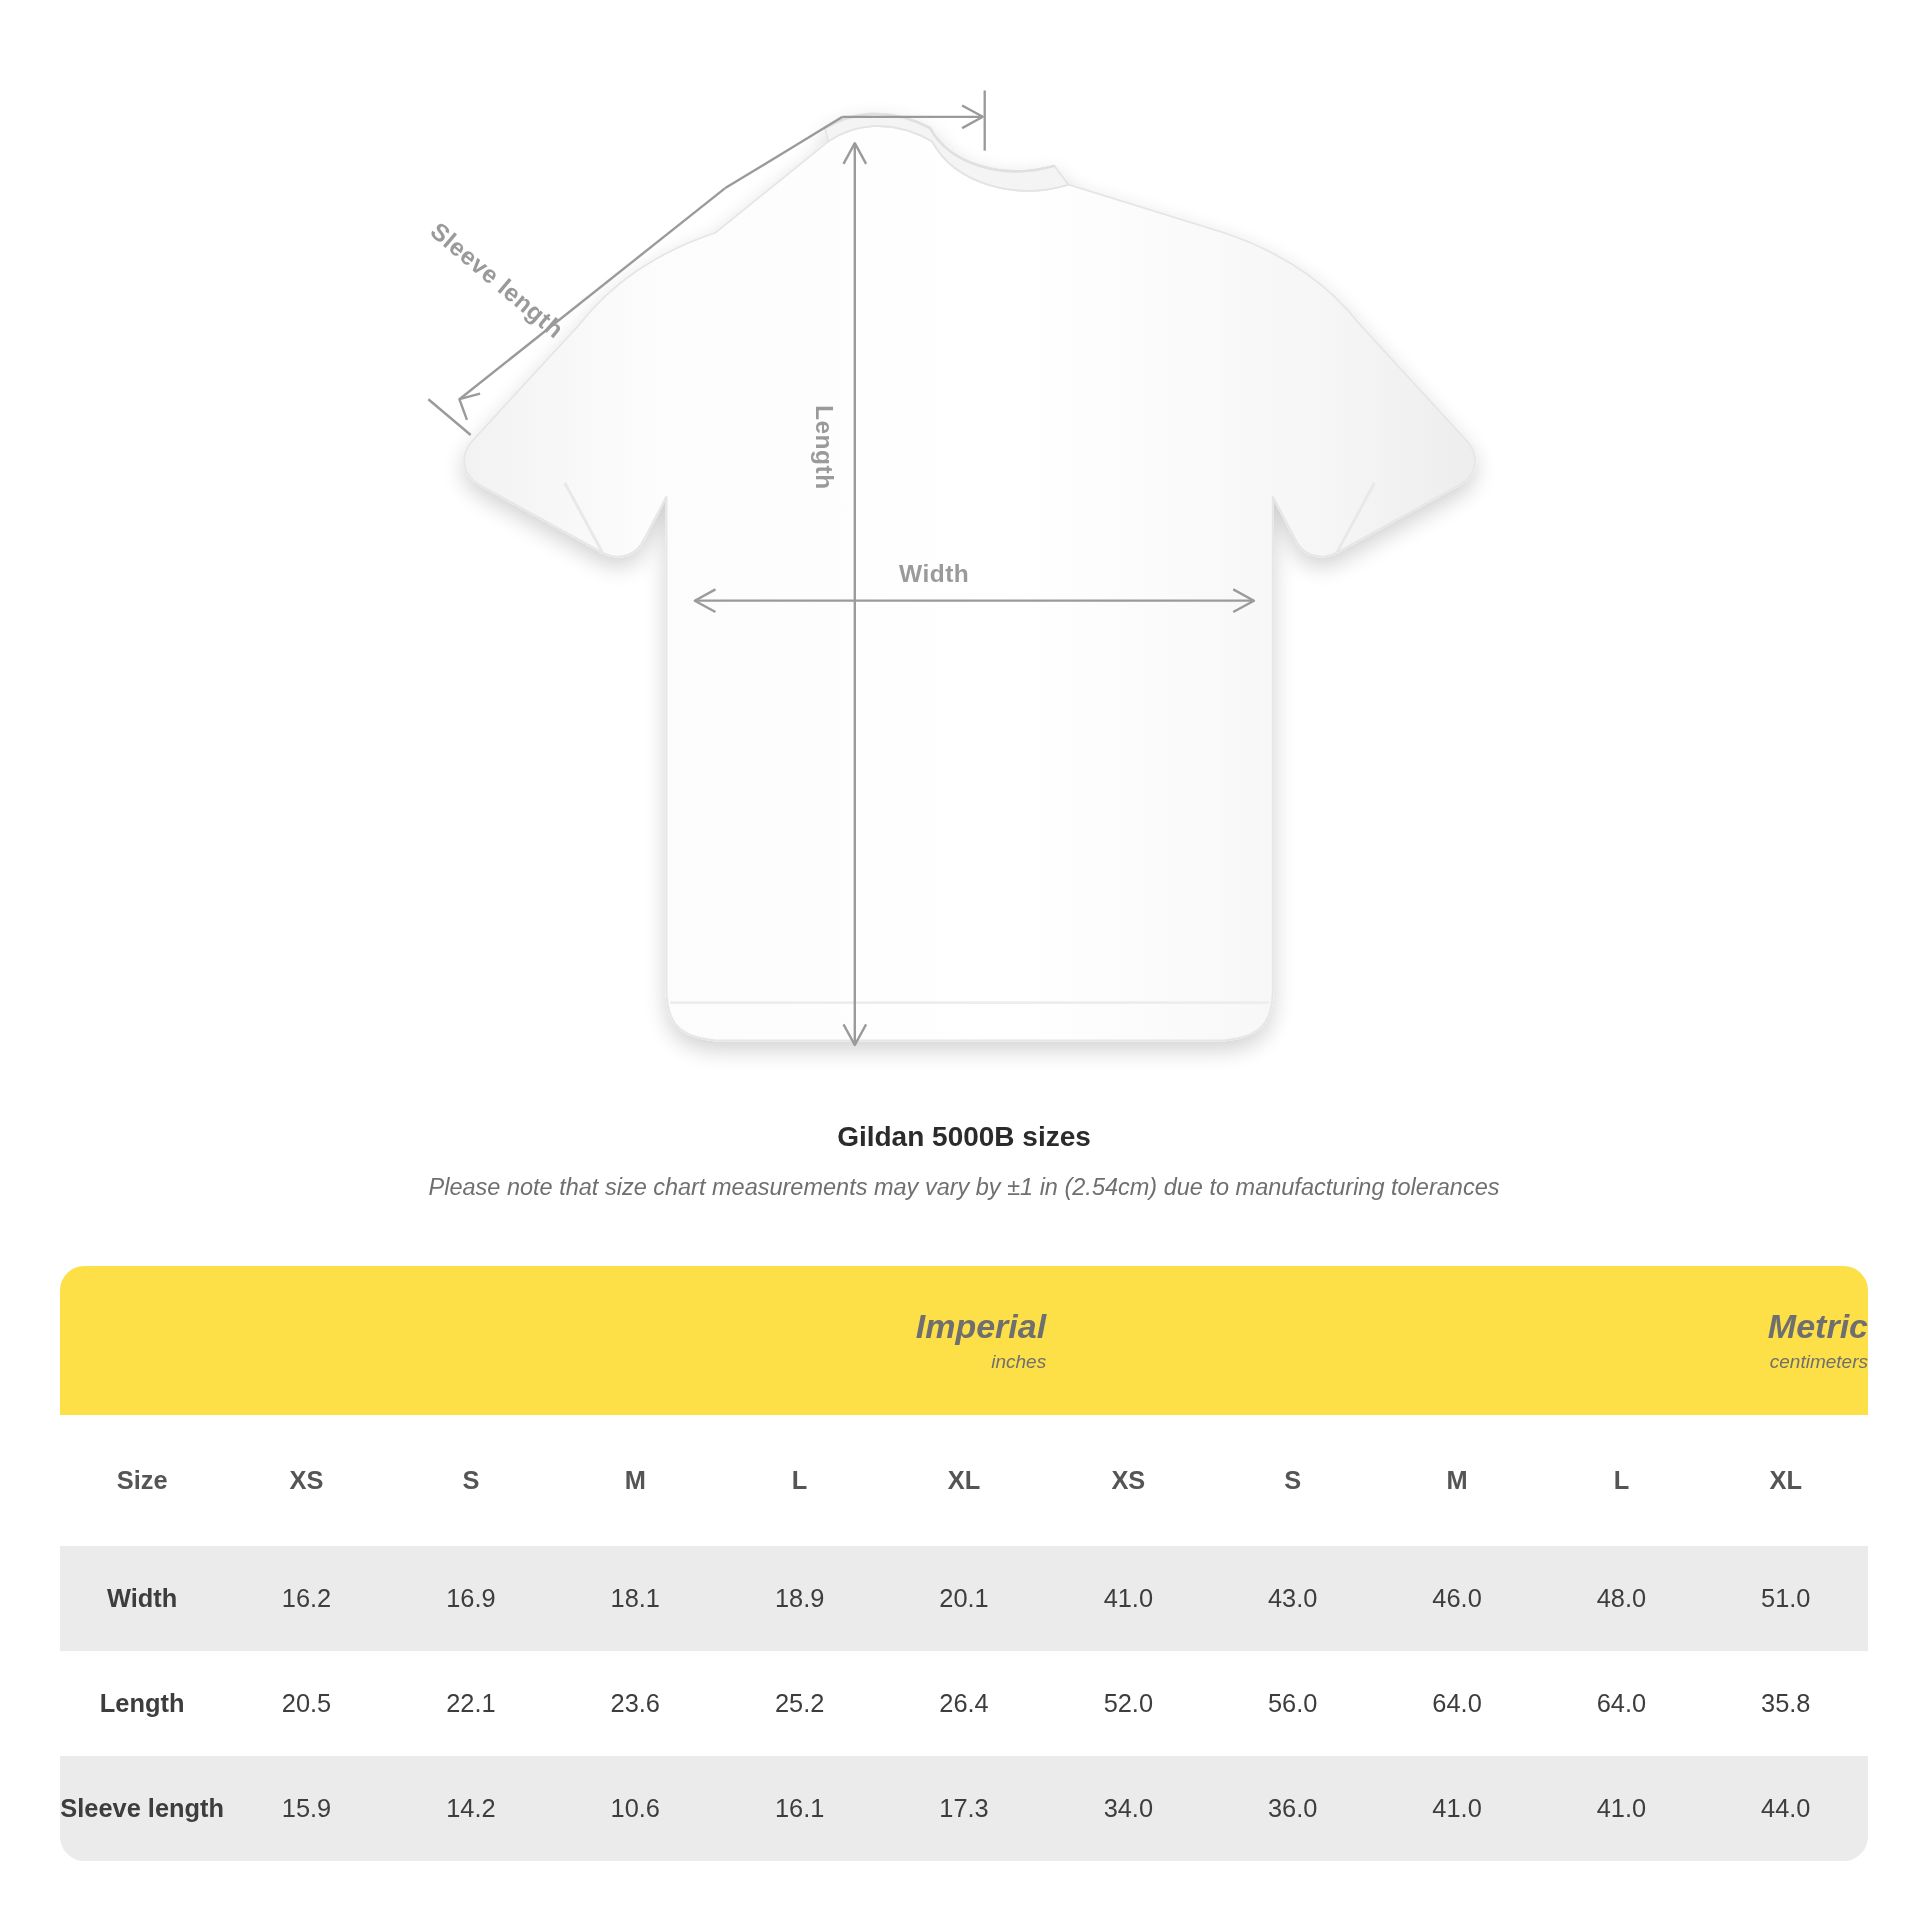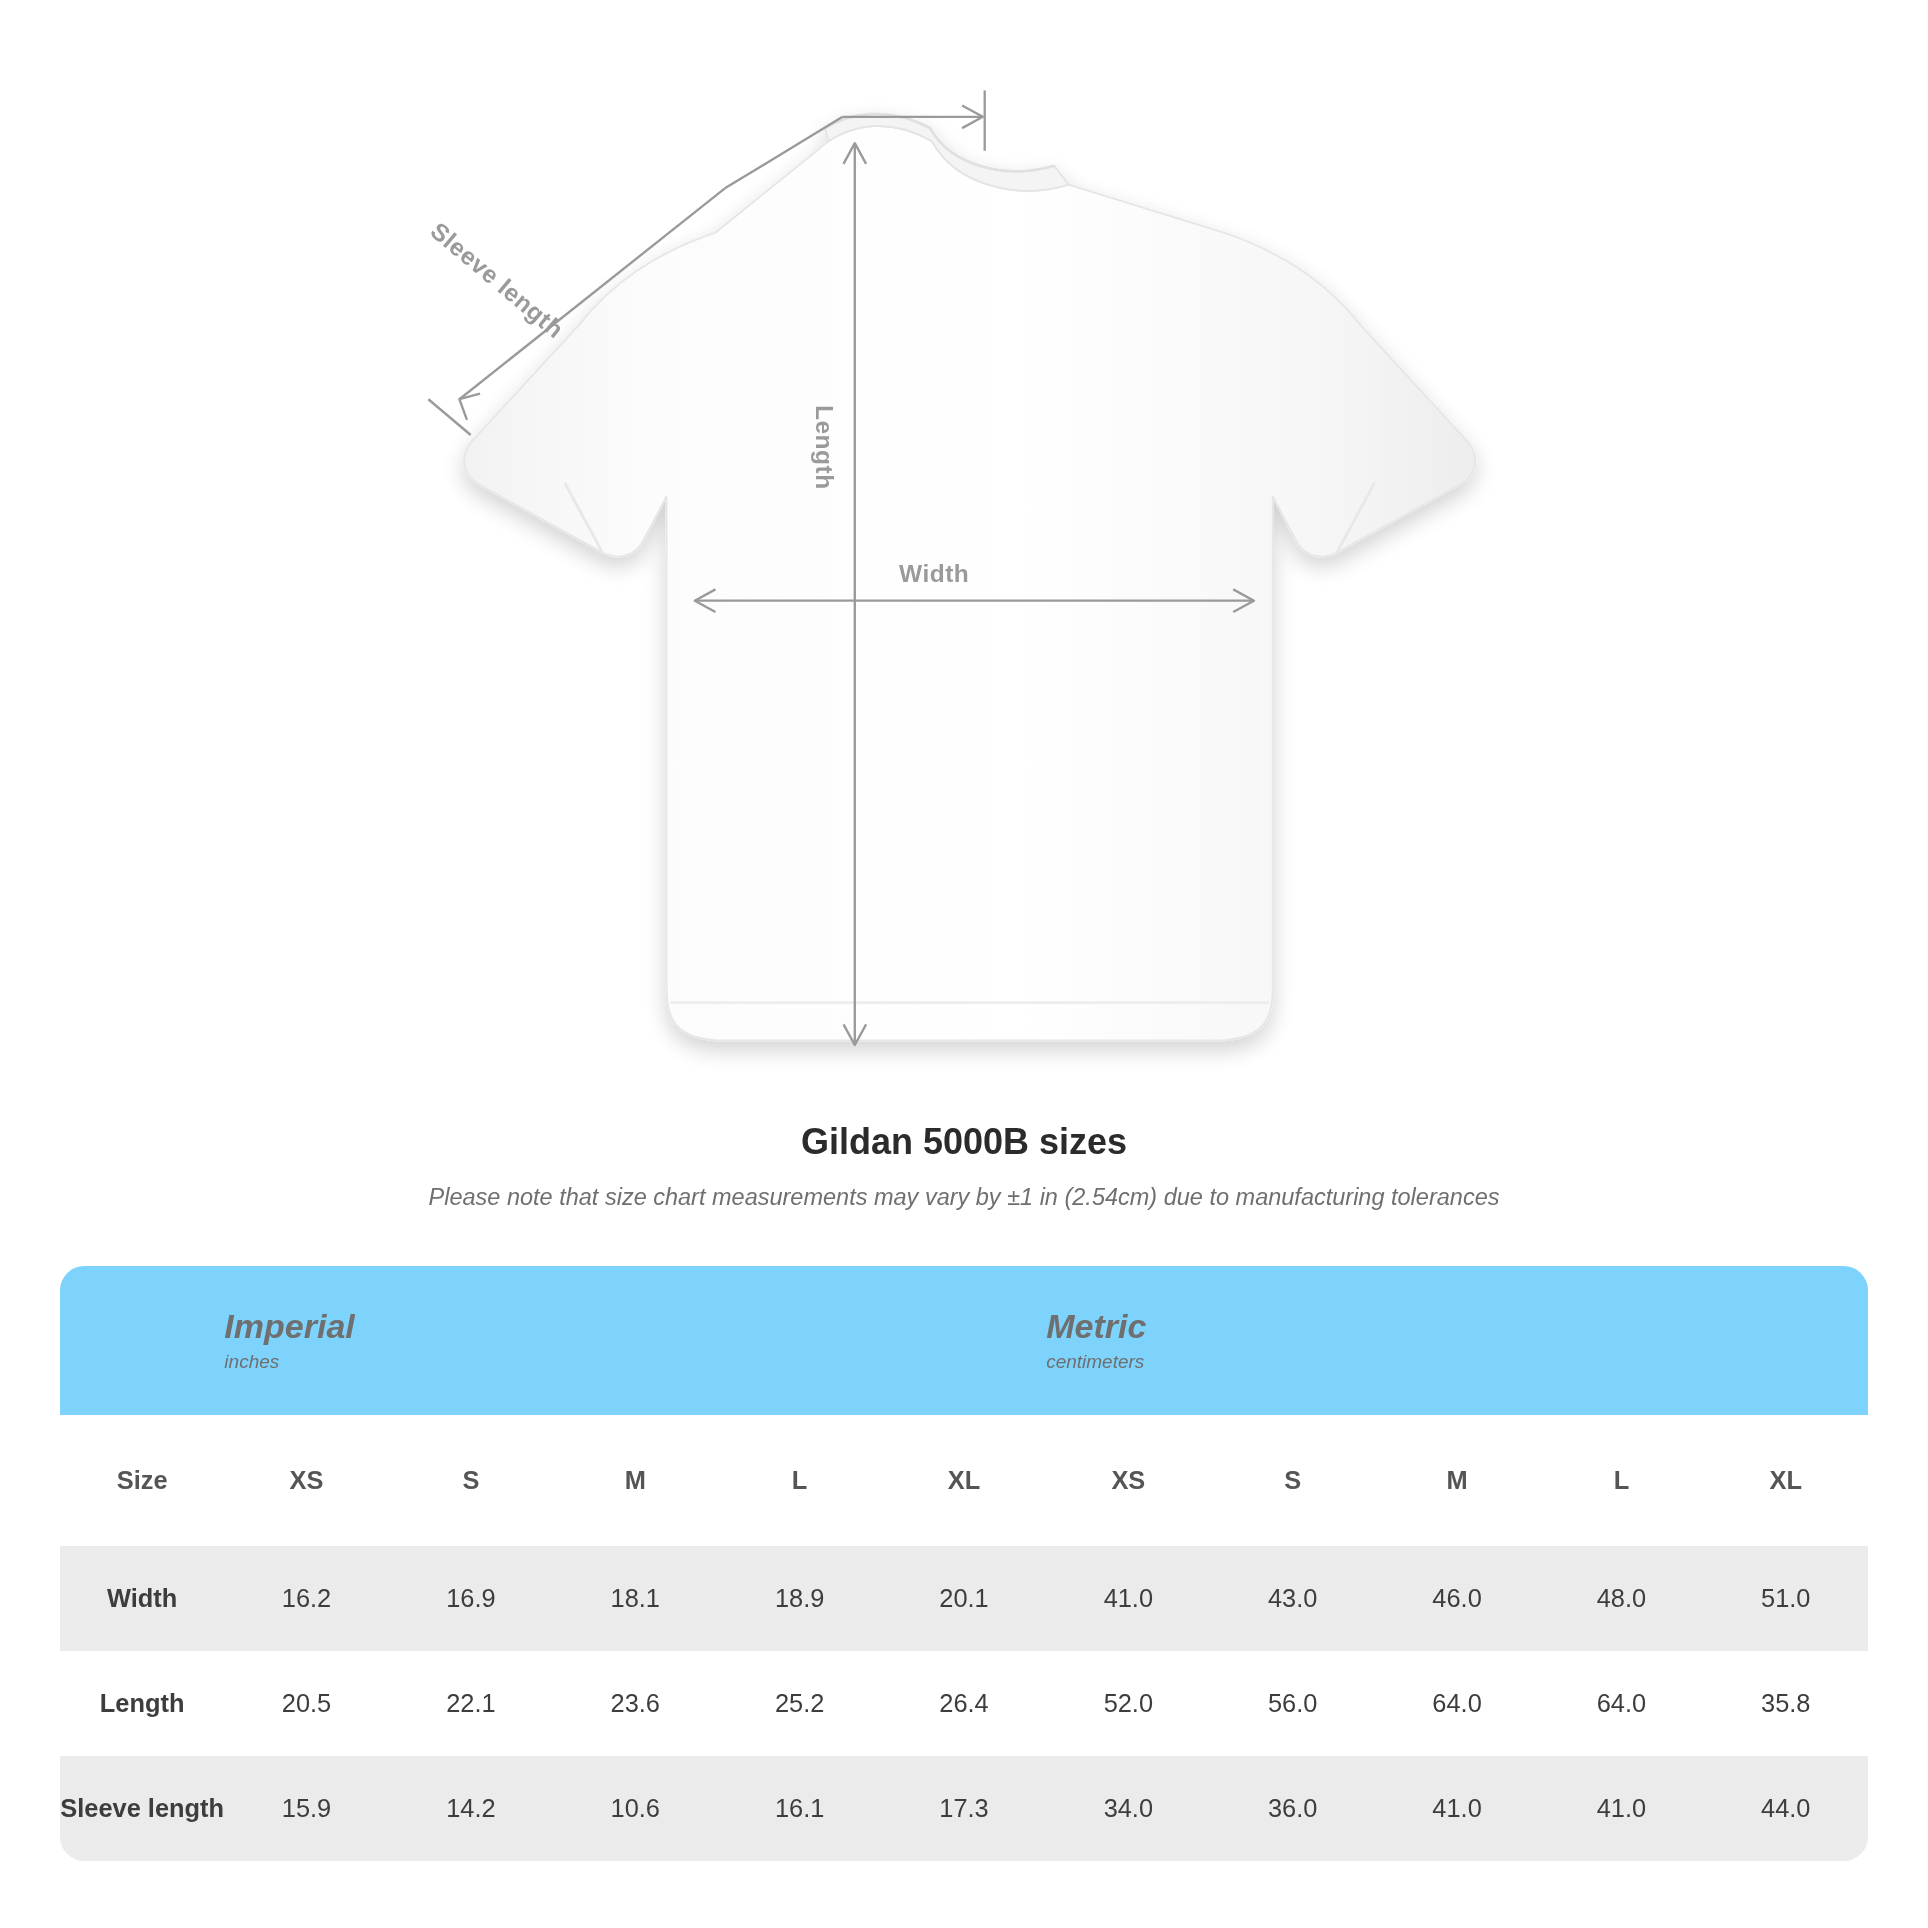--- a/index.html
+++ b/index.html
@@ -59,21 +59,21 @@
 
   
   .title-block {
     position: absolute;
     left: 0;
     top: 1121px;
     width: 1928px;
     text-align: center;
   }
   .chart-title {
-    font-size: 36px;
+    font-size: 28px;
     font-weight: bold;
     color: #2b2b2b;
     margin: 0 0 21px 0;
   }
   .chart-note {
     font-size: 23.5px;
     font-style: italic;
     color: #6f6f6f;
     margin: 12px;
   }
@@ -90,24 +90,24 @@
   table.size-table {
     border-collapse: collapse;
     width: 1808px;
     table-layout: fixed;
   }
   table.size-table td, table.size-table th {
     border: 0;
     padding: 0;
   }
   .unit-header td {
-    background: #7dd3fc;
+    background: #fde047;
     height: 149px;
     vertical-align: middle;
-    text-align: left;
+    text-align: right;
   }
   .unit-name {
     font-size: 34px;
     font-weight: bold;
     font-style: italic;
     color: #6f6f6f;
     line-height: 1.25;
   }
   .unit-sub {
     font-size: 19px;

